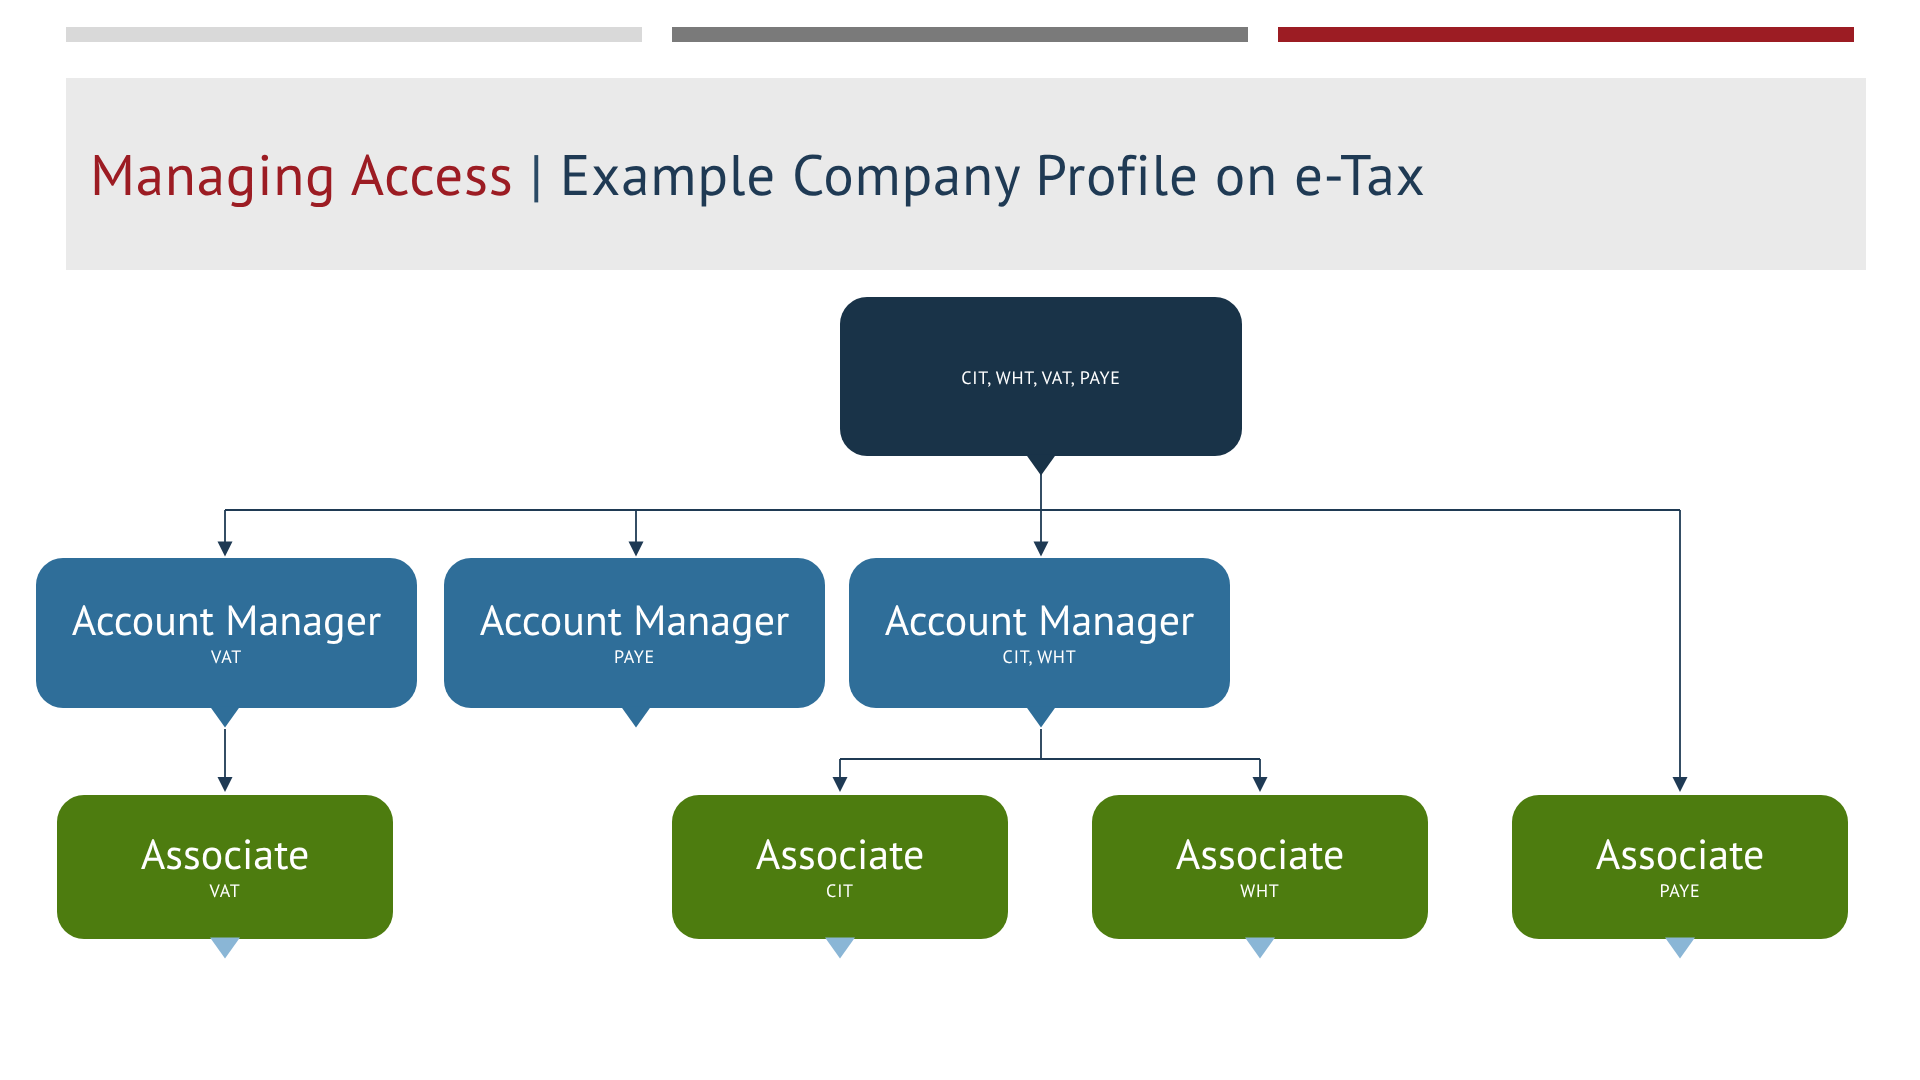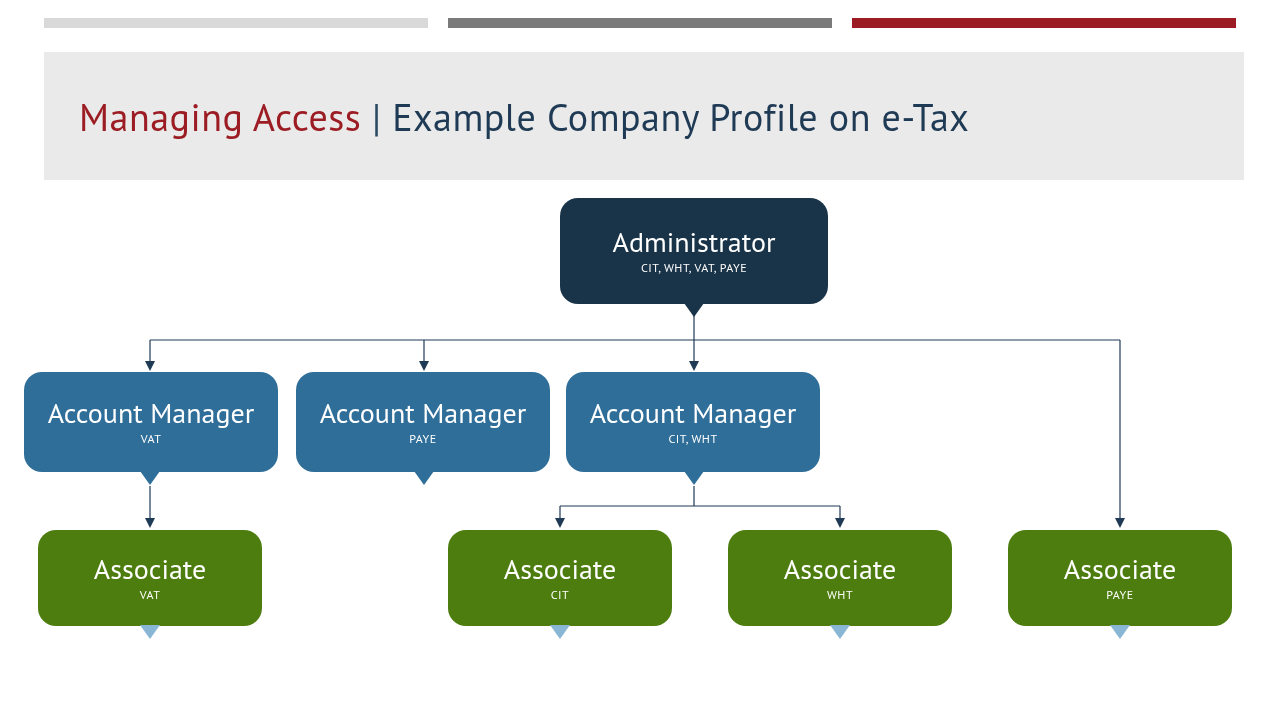--- a/index.html
+++ b/index.html
@@ -23,21 +23,21 @@
 .bar { flex: 1; }
 .header-box {
   position: absolute;
   top: 52px;
   left: 44px;
   right: 36px;
   height: 128px;
   background: #eaeaea;
   display: flex;
   align-items: center;
-  padding-left: 35px;
+  padding-left: 16px;
 }
 .header-title {
   font-size: 38px;
   font-weight: 400;
   font-stretch: condensed;
   letter-spacing: 0.5px;
 }
 .title-red { color: #9c1c23; }
 .title-sep { color: #2a4a65; font-weight: 300; }
 .title-blue { color: #1f3a54; font-weight: 300; }
@@ -114,21 +114,20 @@
 
   <line x1="694" y1="486" x2="694" y2="506"></line>
   <line x1="560" y1="506" x2="840" y2="506"></line>
   <line x1="560" y1="506" x2="560" y2="520"></line>
     <polygon class="arrowhead" points="560,528 555,518 565,518"></polygon>
   <line x1="840" y1="506" x2="840" y2="520"></line>
     <polygon class="arrowhead" points="840,528 835,518 845,518"></polygon>
 </svg>
 
 <div class="node node-dark" style="left:560px; top:198px; width:268px; height:106px;">
-  <div class="role">Administrator</div>
   <div class="sub">CIT, WHT, VAT, PAYE</div>
 </div>
 <div class="pointer pointer-dark" style="left:684px; top:303px;"></div>
 
 <div class="node node-med" style="left:24px; top:372px; width:254px; height:100px;">
   <div class="role">Account Manager</div>
   <div class="sub">VAT</div>
 </div>
 <div class="pointer pointer-med" style="left:140px; top:471px;"></div>
 

